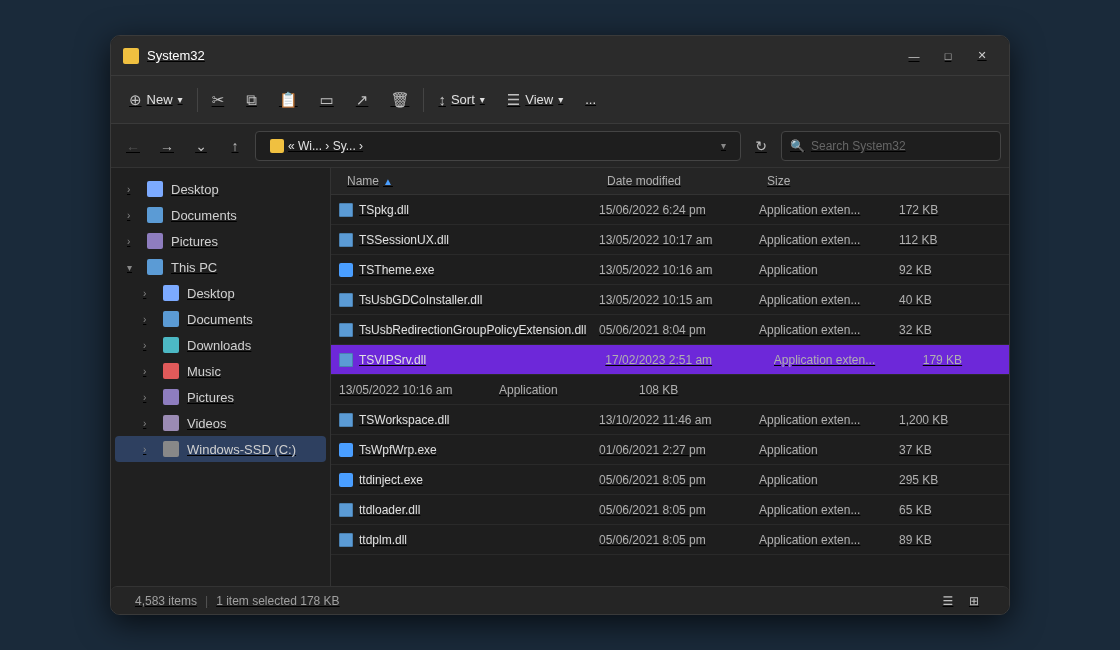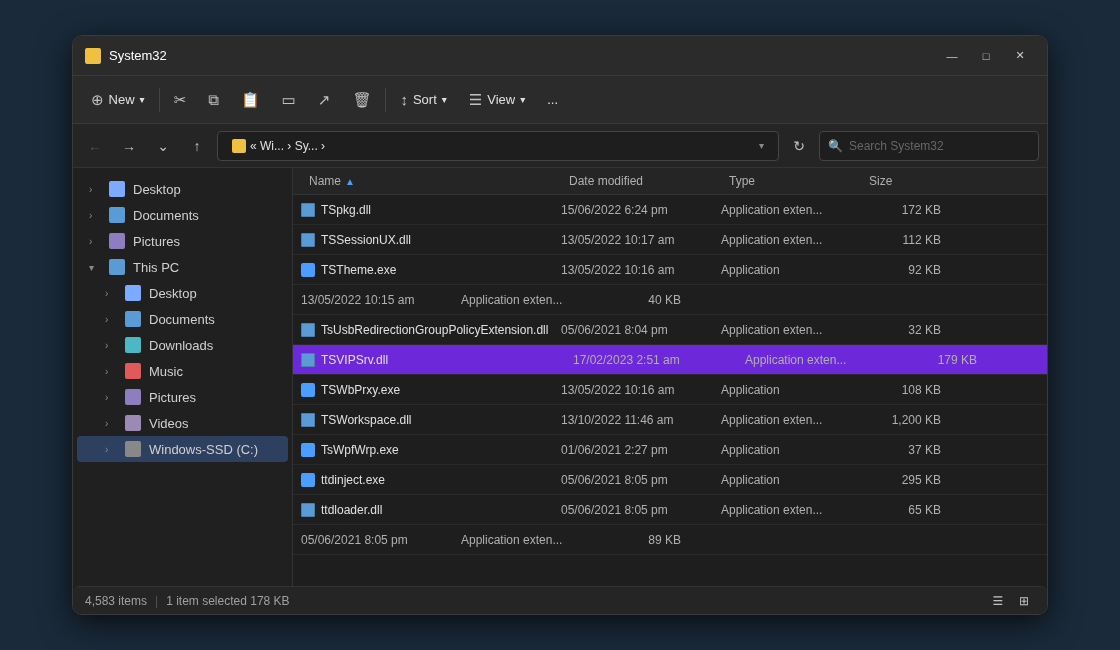--- a/index.html
+++ b/index.html
@@ -7,29 +7,30 @@
       background: #1a2a3a;
       display: flex;
       align-items: center;
       justify-content: center;
       width: 1120px;
       height: 650px;
       font-family: 'Segoe UI', sans-serif;
       overflow: hidden;
     }
     .window {
-      width: 976px;
+      width: 900px;
       height: 580px;
       background: #1e1e1e;
       border-radius: 10px;
       border: 1px solid #3a3a3a;
       display: flex;
       flex-direction: column;
       box-shadow: 0 8px 32px rgba(0,0,0,0.7);
       overflow: hidden;
+      text-decoration: underline;
     }
     
     .title-bar {
       background: #2b2b2b;
       height: 40px;
       display: flex;
       align-items: center;
       padding: 0 12px;
       flex-shrink: 0;
       border-bottom: 1px solid #3a3a3a;
@@ -249,29 +250,29 @@
       display: flex;
       align-items: center;
       gap: 6px;
       color: #e0e0e0;
       font-size: 12px;
       overflow: hidden;
       white-space: nowrap;
     }
     .fr-date { width: 160px; color: #b0b0b0; font-size: 12px; }
     .fr-type { width: 140px; color: #b0b0b0; font-size: 12px; overflow: hidden; white-space: nowrap; }
-    .fr-size { width: 80px; color: #b0b0b0; font-size: 12px; text-align: right; }
+    .fr-size { width: 80px; color: #b0b0b0; font-size: 12px; text-align: left; }
     
     .status-bar {
       height: 28px;
       background: #252525;
       border-top: 1px solid #333;
       display: flex;
       align-items: center;
-      padding: 0 12px;
+      padding: 0 24px;
       color: #a0a0a0;
       font-size: 12px;
       gap: 8px;
       flex-shrink: 0;
       border-radius: 6px;
     }
     .status-divider { color: #555; }
     .status-right {
       margin-left: auto;
       display: flex;
@@ -423,21 +424,20 @@
         </div>
       </div>
 
     <div class="file-area">
 
       <div class="file-header">
         <div class="fh-col fh-name">
           Name <span class="sort-arrow">▲</span>
         </div>
         <div class="fh-col fh-date">Date modified</div>
-        <div class="fh-col fh-type">Type</div>
         <div class="fh-col fh-size">Size</div>
       </div>
 
       <div class="file-list">
 
       <div class="file-row">
             <div class="fr-name">
               <div style="width: 14px; height: 14px; border-radius: 1px; background: rgb(91, 155, 213); border: 1px solid rgb(74, 128, 176); flex-shrink: 0;"></div>
               <span>TSpkg.dll</span>
             </div>
@@ -457,20 +457,24 @@
           <div class="file-row">
             <div class="fr-name">
               <div style="width: 14px; height: 14px; border-radius: 2px; background: rgb(74, 158, 255); border: none; flex-shrink: 0;"></div>
               <span>TSTheme.exe</span>
             </div>
             <div class="fr-date">13/05/2022 10:16 am</div>
             <div class="fr-type">Application</div>
             <div class="fr-size">92 KB</div>
           </div>
           <div class="file-row">
+            <div class="fr-name">
+              <div style="width: 14px; height: 14px; border-radius: 1px; background: rgb(91, 155, 213); border: 1px solid rgb(74, 128, 176); flex-shrink: 0;"></div>
+              <span>TsUsbGDCoInstaller.dll</span>
+            </div>
             <div class="fr-date">13/05/2022 10:15 am</div>
             <div class="fr-type">Application exten...</div>
             <div class="fr-size">40 KB</div>
           </div>
           <div class="file-row">
             <div class="fr-name">
               <div style="width: 14px; height: 14px; border-radius: 1px; background: rgb(91, 155, 213); border: 1px solid rgb(74, 128, 176); flex-shrink: 0;"></div>
               <span>TsUsbRedirectionGroupPolicyExtension.dll</span>
             </div>
             <div class="fr-date">05/06/2021 8:04 pm</div>
@@ -480,24 +484,20 @@
           <div class="file-row selected">
             <div class="fr-name">
               <div style="width: 14px; height: 14px; border-radius: 1px; background: rgb(91, 155, 213); border: 1px solid rgb(74, 128, 176); flex-shrink: 0;"></div>
               <span>TSVIPSrv.dll</span>
             </div>
             <div class="fr-date">17/02/2023 2:51 am</div>
             <div class="fr-type">Application exten...</div>
             <div class="fr-size">179 KB</div>
           </div>
           <div class="file-row">
-            <div class="fr-name">
-              <div style="width: 14px; height: 14px; border-radius: 2px; background: rgb(74, 158, 255); border: none; flex-shrink: 0;"></div>
-              <span>TSWbPrxy.exe</span>
-            </div>
             <div class="fr-date">13/05/2022 10:16 am</div>
             <div class="fr-type">Application</div>
             <div class="fr-size">108 KB</div>
           </div>
           <div class="file-row">
             <div class="fr-name">
               <div style="width: 14px; height: 14px; border-radius: 1px; background: rgb(91, 155, 213); border: 1px solid rgb(74, 128, 176); flex-shrink: 0;"></div>
               <span>TSWorkspace.dll</span>
             </div>
             <div class="fr-date">13/10/2022 11:46 am</div>
@@ -525,20 +525,24 @@
           <div class="file-row">
             <div class="fr-name">
               <div style="width: 14px; height: 14px; border-radius: 1px; background: rgb(91, 155, 213); border: 1px solid rgb(74, 128, 176); flex-shrink: 0;"></div>
               <span>ttdloader.dll</span>
             </div>
             <div class="fr-date">05/06/2021 8:05 pm</div>
             <div class="fr-type">Application exten...</div>
             <div class="fr-size">65 KB</div>
           </div>
           <div class="file-row">
+            <div class="fr-name">
+              <div style="width: 14px; height: 14px; border-radius: 1px; background: rgb(91, 155, 213); border: 1px solid rgb(74, 128, 176); flex-shrink: 0;"></div>
+              <span>ttdplm.dll</span>
+            </div>
             <div class="fr-date">05/06/2021 8:05 pm</div>
             <div class="fr-type">Application exten...</div>
             <div class="fr-size">89 KB</div>
           </div>
         </div>
     </div>
   </div>
 
   <div class="status-bar">
     <span>4,583 items</span>

